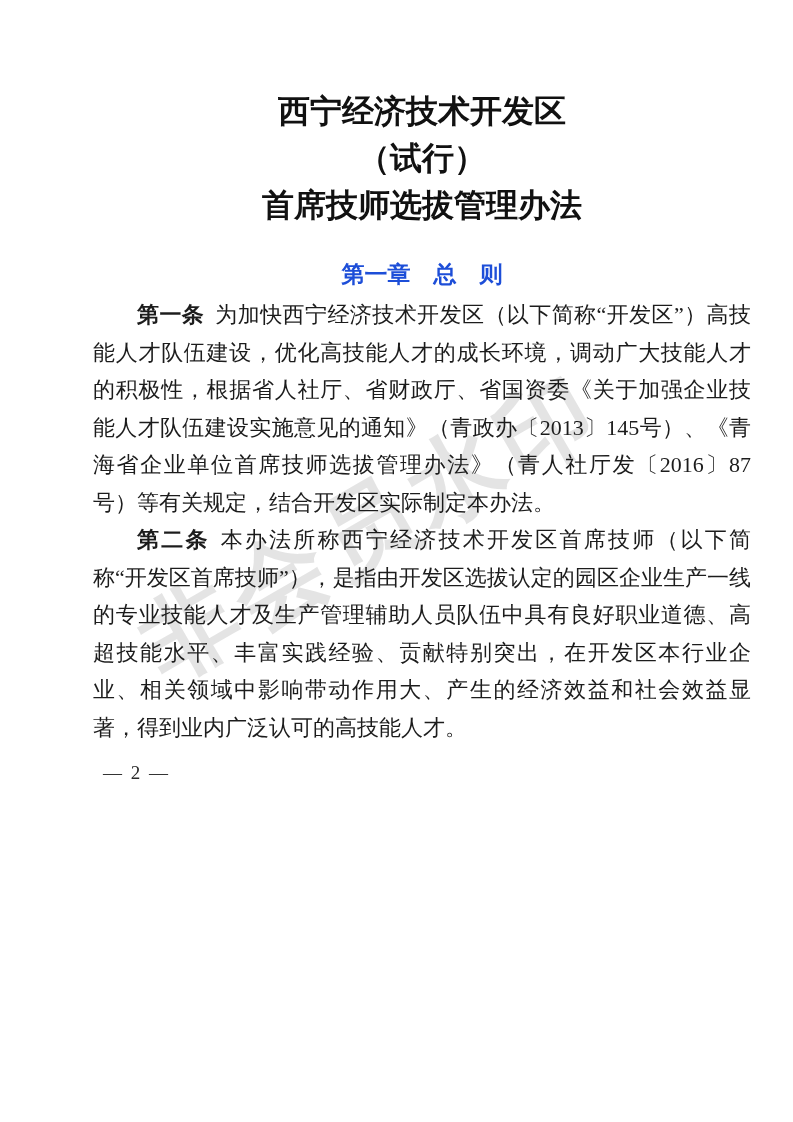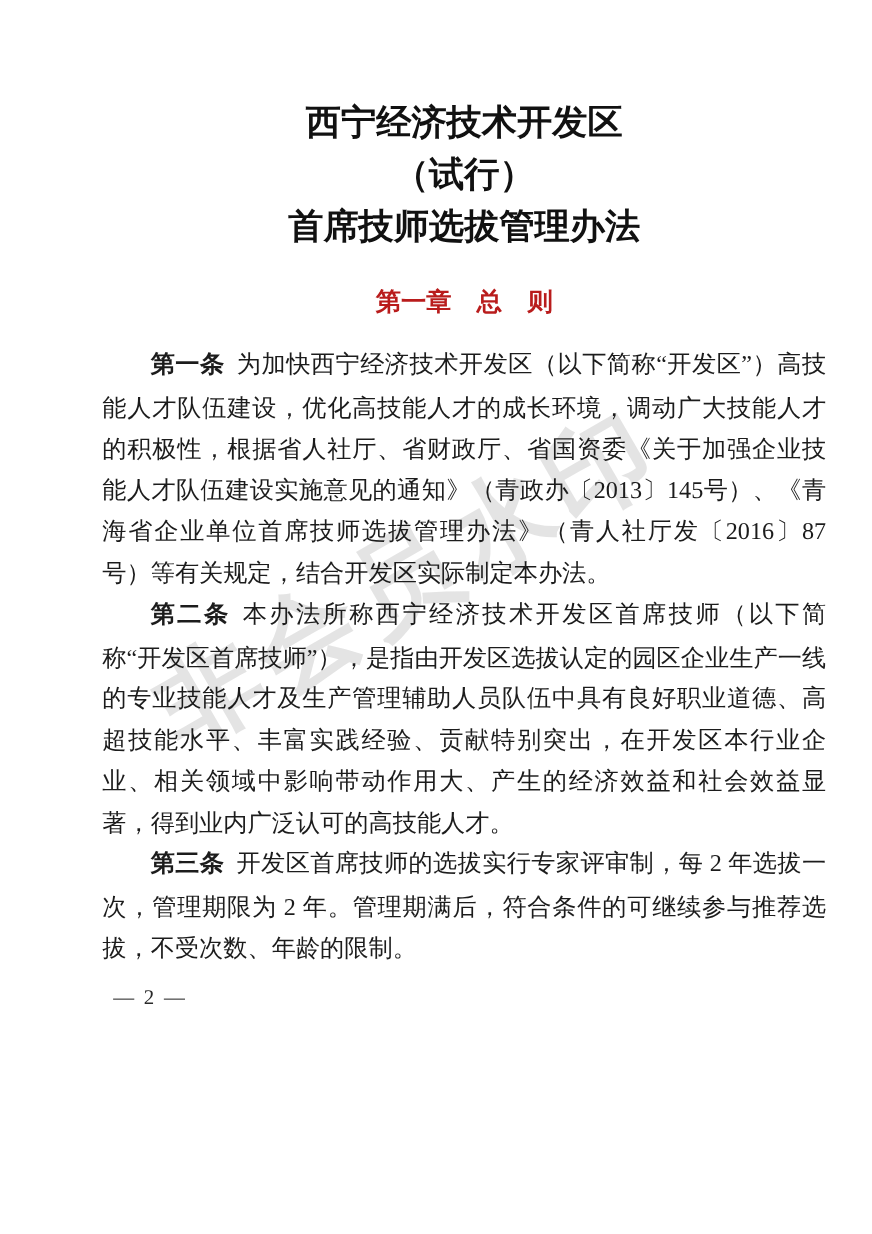--- a/index.html
+++ b/index.html
@@ -43,39 +43,38 @@
     text-align: center;
     font-size: 32px;
     font-weight: bold;
     line-height: 47px;
     color: #111111;
   }
   .doc-title .title-line {
     display: block;
   }
   .chapter {
-    margin: 0 0 22px 0;
+    margin: 0 0 6px 0;
     text-align: center;
     font-size: 23px;
     font-weight: bold;
     line-height: 30px;
-    color: #b91c1c;
+    color: #1d4ed8;
   }
   .article {
     margin: 0;
     font-size: 22px;
     line-height: 37.5px;
     text-align: justify;
     text-justify: inter-ideograph;
     text-indent: 44px;
   }
   .article-label {
     font-weight: bold;
     margin-right: 11px;
-    font-family: Liberation Mono, monospace;
   }
   .page-number {
     margin: 16px 0 0 10px;
     font-size: 19px;
     letter-spacing: 2px;
     color: #2a2a2a;
   }
 </style>
 </head>
 <body>
@@ -95,21 +94,18 @@
     <h2 class="chapter">第一章　总　则</h2>
 
     <p class="article">
       <span class="article-label">第一条</span><span>为加快西宁经济技术开发区（以下简称“开发区”）高技能人才队伍建设，优化高技能人才的成长环境，调动广大技能人才的积极性，根据省人社厅、省财政厅、省国资委《关于加强企业技能人才队伍建设实施意见的通知》（青政办〔2013〕145号）、《青海省企业单位首席技师选拔管理办法》（青人社厅发〔2016〕87 号）等有关规定，结合开发区实际制定本办法。</span>
     </p>
 
     <p class="article">
       <span class="article-label">第二条</span><span>本办法所称西宁经济技术开发区首席技师（以下简称“开发区首席技师”），是指由开发区选拔认定的园区企业生产一线的专业技能人才及生产管理辅助人员队伍中具有良好职业道德、高超技能水平、丰富实践经验、贡献特别突出，在开发区本行业企业、相关领域中影响带动作用大、产生的经济效益和社会效益显著，得到业内广泛认可的高技能人才。</span>
     </p>
 
-    <p class="article">
-      <span class="article-label">第三条</span><span>开发区首席技师的选拔实行专家评审制，每 2 年选拔一次，管理期限为 2 年。管理期满后，符合条件的可继续参与推荐选拔，不受次数、年龄的限制。</span>
-    </p>
 
 
     <div class="page-number">— 2 —</div>
 
   </div>
 </div>
 
 </body></html>

